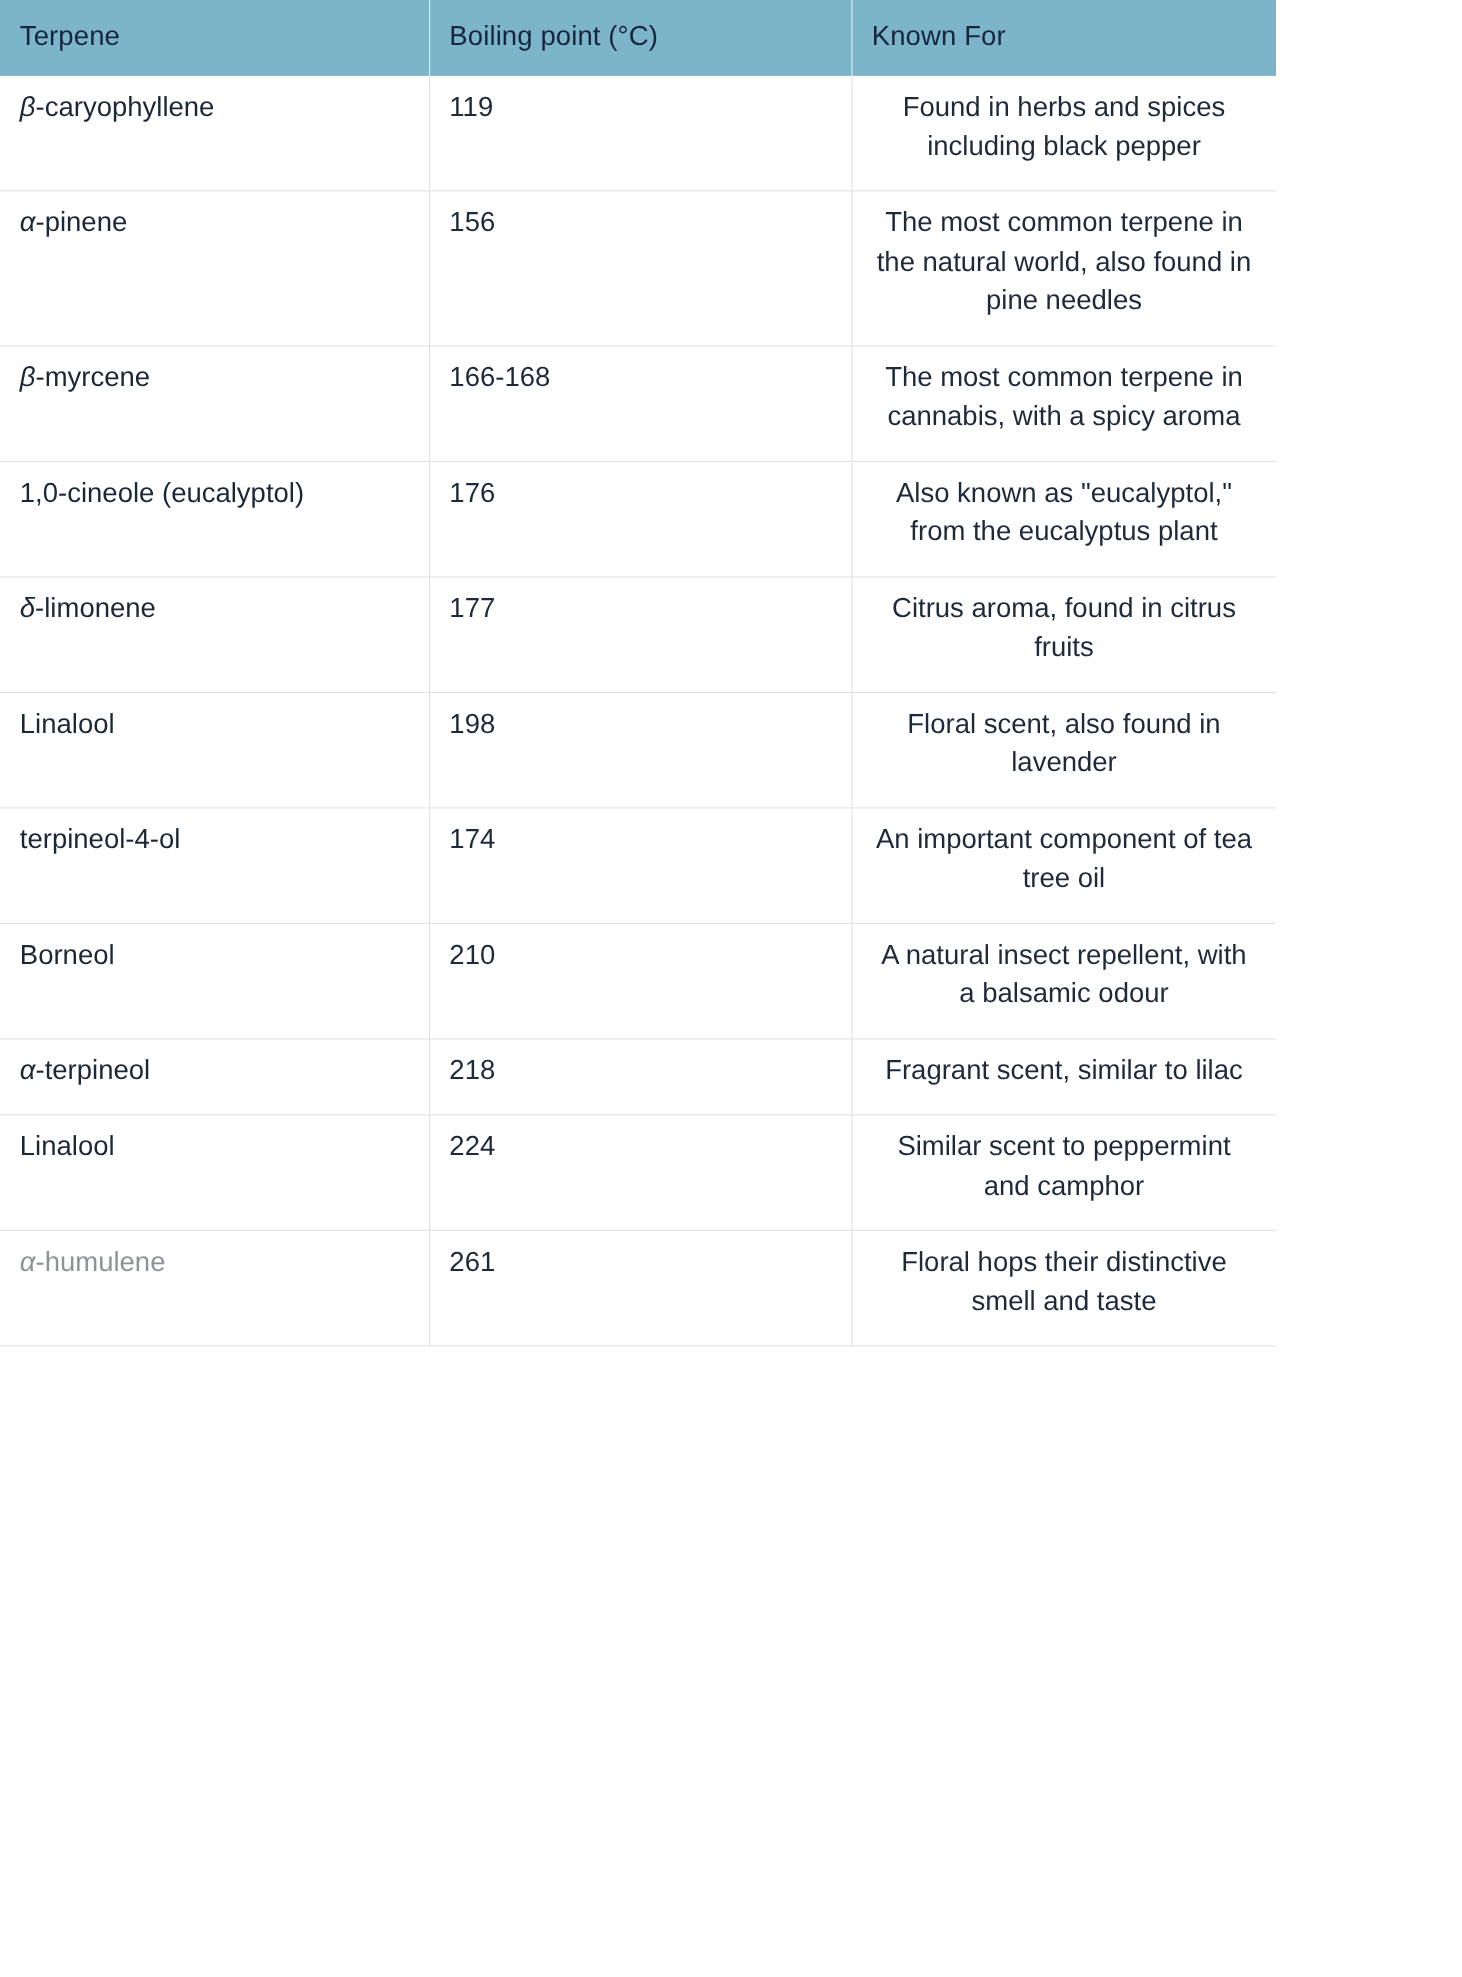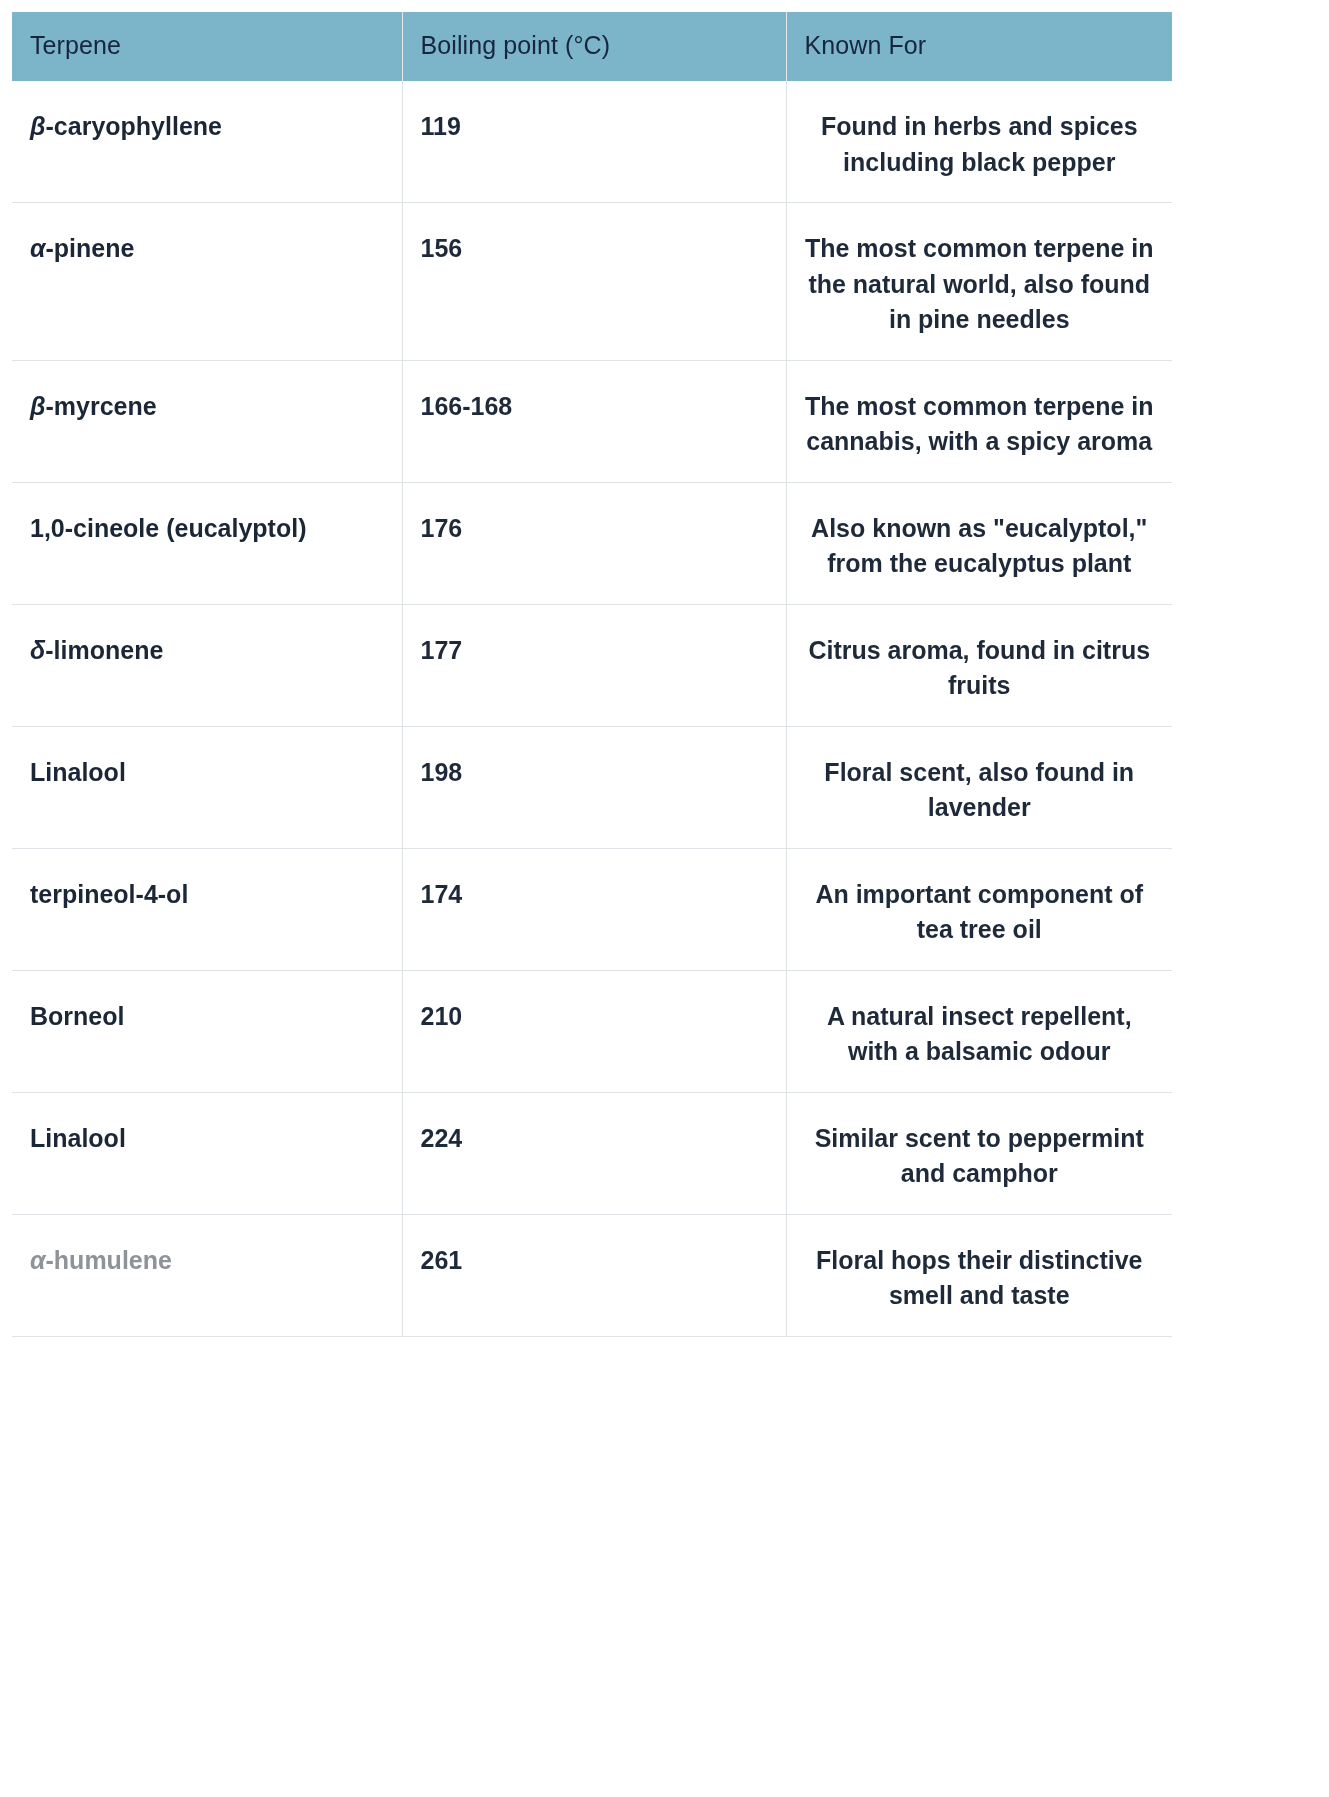--- a/index.html
+++ b/index.html
@@ -10,21 +10,21 @@
     font-family: "Liberation Sans", sans-serif;
   }
   body {
     width: 1329px;
     min-height: 1797px;
   }
   table.terpene-table {
     width: 1160px;
     border-collapse: collapse;
     table-layout: fixed;
-    margin: 12px;
+    margin: 0;
   }
   table.terpene-table col.c1 { width: 390px; }
   table.terpene-table col.c2 { width: 384px; }
   table.terpene-table col.c3 { width: 386px; }
 
   thead th {
     background: #7cb4c9;
     color: #17263c;
     font-size: 25px;
     font-weight: 400;
@@ -32,23 +32,23 @@
     padding: 19px 18px 21px 18px;
     vertical-align: middle;
     border-right: 1px solid #e3e6ea;
     letter-spacing: 0.1px;
   }
   thead th:last-child { border-right: none; }
 
   tbody td {
     font-size: 25px;
     color: #1e2a3a;
-    font-weight: 700;
+    font-weight: 400;
     text-align: left;
-    padding: 28px 18px 22px 18px;
+    padding: 11px 18px 22px 18px;
     vertical-align: top;
     border-bottom: 1px solid #dfe3e7;
     border-right: 1px solid #dfe3e7;
     line-height: 1.42;
   }
   tbody td:last-child { border-right: none; text-align: center; }
   tbody tr:first-child td { border-top: none; }
 
   tbody td.name { color: #1b2736; }
   tbody tr.muted td.name { color: #8e9399; }
@@ -106,20 +106,25 @@
         <td class="name">terpineol-4-ol</td>
         <td>174</td>
         <td>An important component of tea tree oil</td>
       </tr>
       <tr>
         <td class="name">Borneol</td>
         <td>210</td>
         <td>A natural insect repellent, with a balsamic odour</td>
       </tr>
       <tr>
+        <td class="name"><span class="ital">α</span>-terpineol</td>
+        <td>218</td>
+        <td>Fragrant scent, similar to lilac</td>
+      </tr>
+      <tr>
         <td class="name">Linalool</td>
         <td>224</td>
         <td>Similar scent to peppermint and camphor</td>
       </tr>
       <tr class="muted">
         <td class="name"><span class="ital">α</span>-humulene</td>
         <td>261</td>
         <td>Floral hops their distinctive smell and taste</td>
       </tr>
     </tbody>

